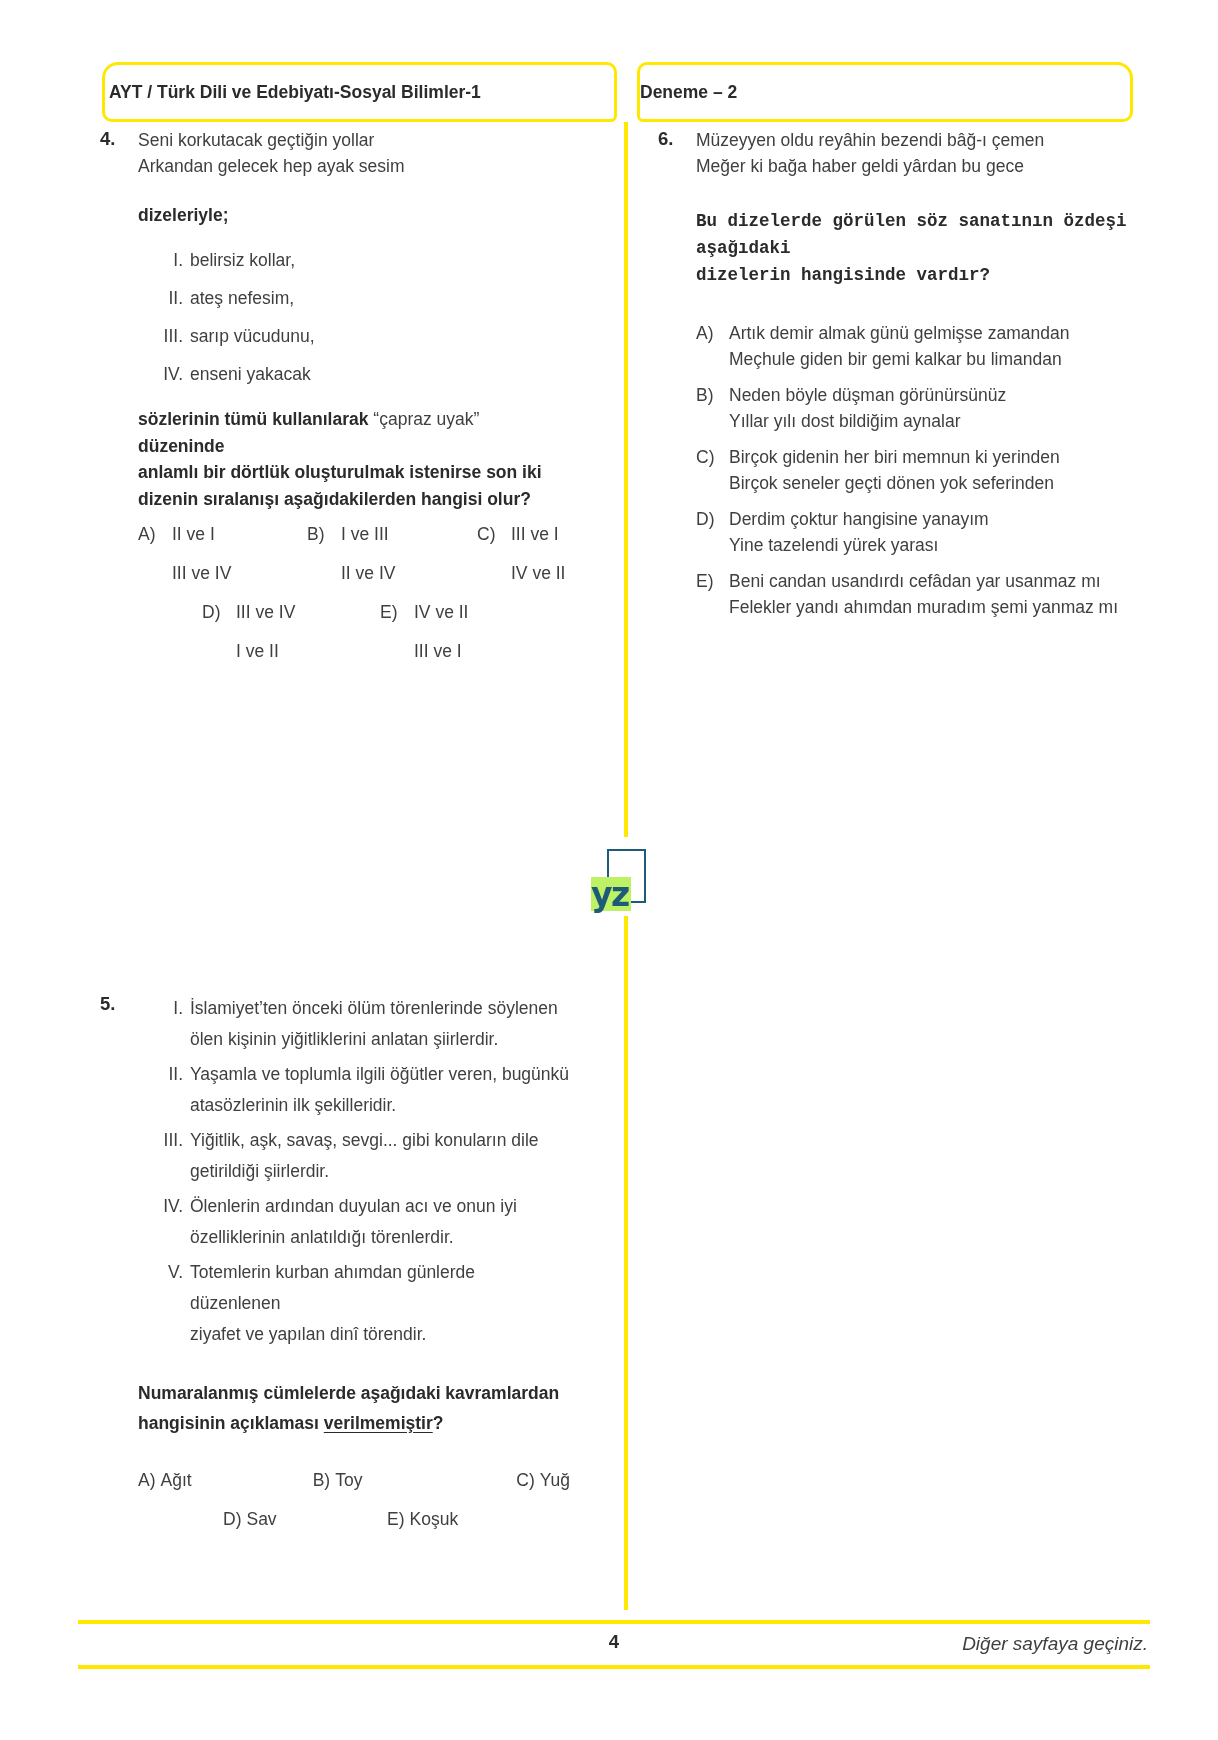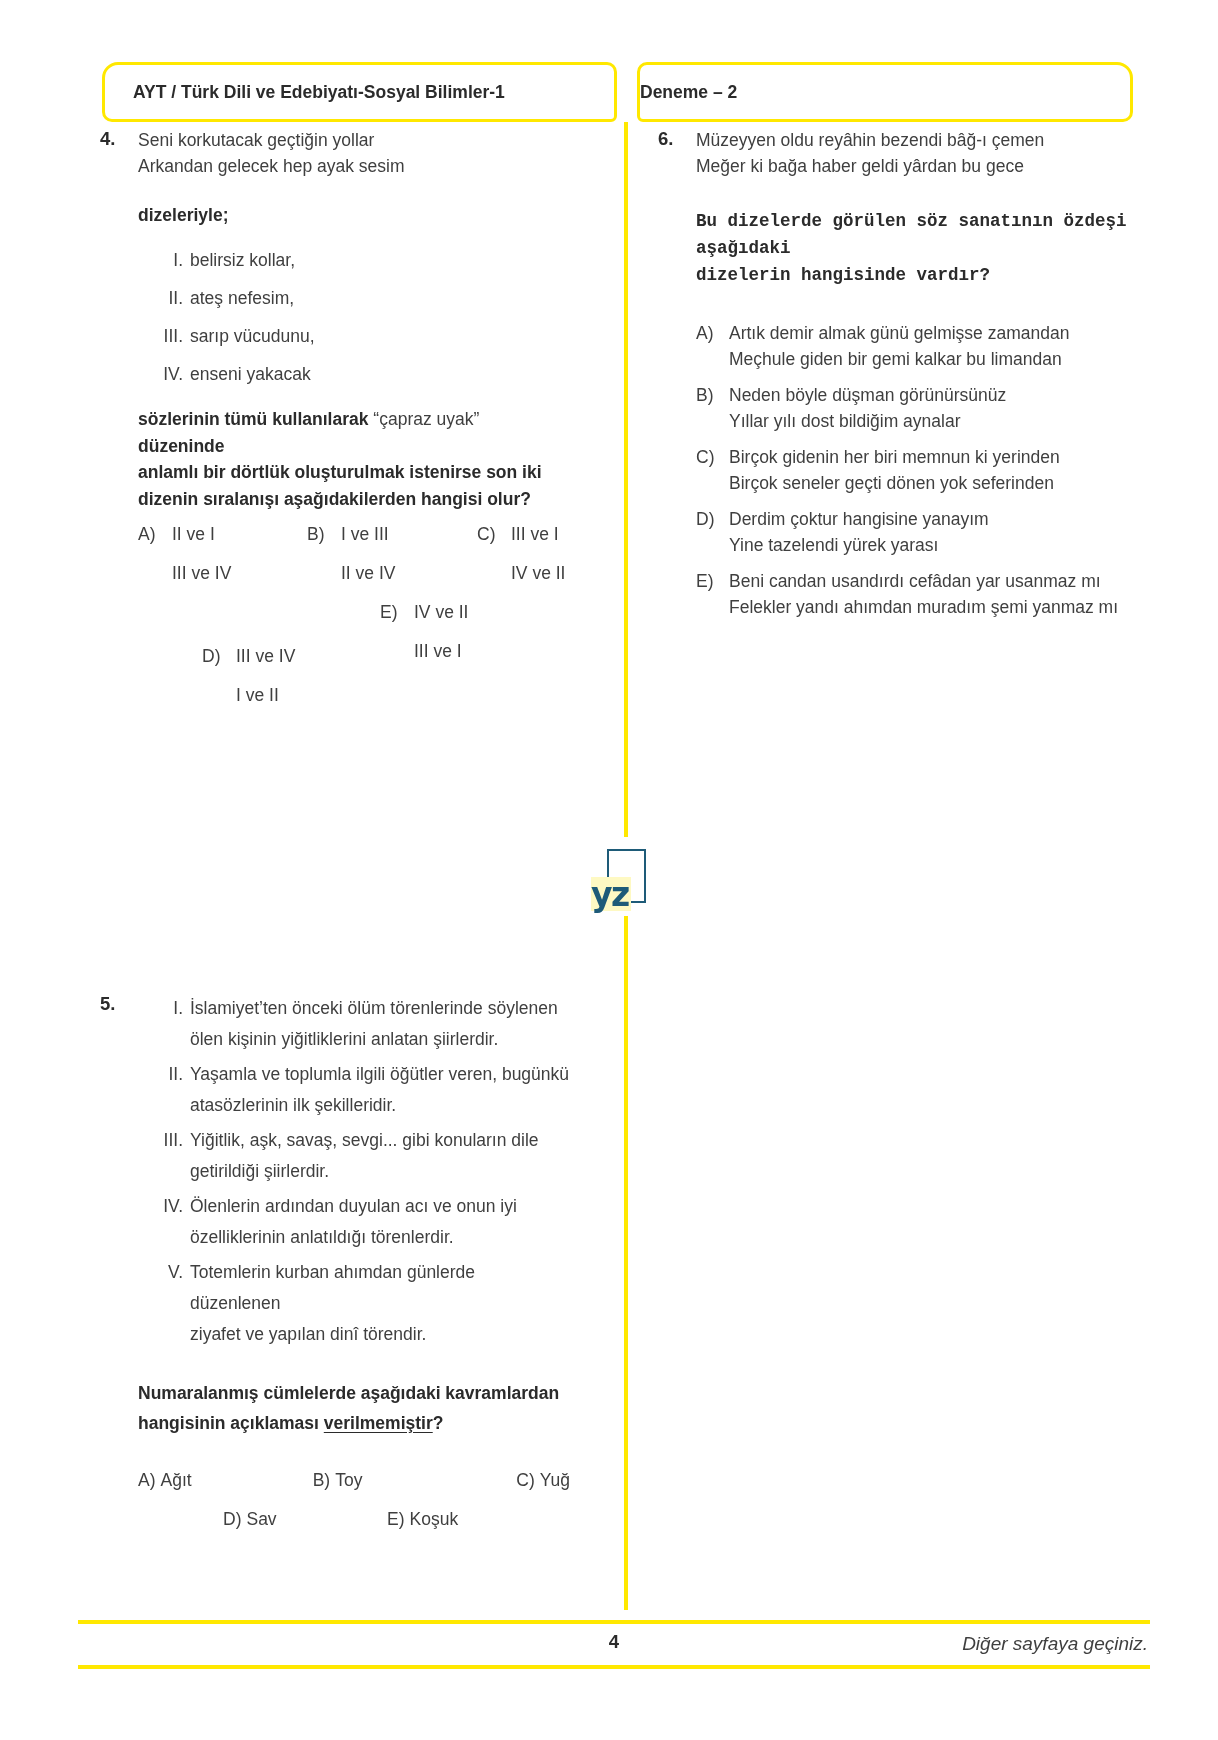--- a/index.html
+++ b/index.html
@@ -7,31 +7,31 @@
     position:relative;width:1218px;height:1740px;background:#ffffff;overflow:hidden;
     font-family:"Liberation Sans","DejaVu Sans",sans-serif;
     color:#3f3f3f;font-size:17.5px;
   }
   
   .hdr-box{
     position:absolute;top:62px;height:60px;border:3.5px solid #ffe800;
     box-sizing:border-box;display:flex;align-items:center;
     font-weight:bold;color:#2b2b2b;font-size:17.5px;background:#fff;
   }
-  .hdr-left{left:102px;width:515px;border-radius:16px 10px 6px 10px;padding-left:28px;}
+  .hdr-left{left:102px;width:515px;border-radius:16px 10px 6px 10px;padding-left:4px;}
   .hdr-right{left:637px;width:496px;border-radius:10px 16px 10px 6px;padding-right:12px;}
   
   .vline{position:absolute;left:624px;width:3.5px;background:#ffe800;}
   .vline-top{top:122px;height:715px;}
   .vline-bottom{top:916px;height:694px;}
   .logo{position:absolute;left:607px;top:849px;width:35px;height:50px;border:2.5px solid #1e5b78;background:#fff;}
   .logo-text{
     position:absolute;left:-18px;bottom:-10px;line-height:1;
     font-family:"DejaVu Sans",sans-serif;font-weight:bold;font-size:33px;
-    letter-spacing:-1.5px;color:#1e5b78;background:#fef9c3;padding:1px 2px 0 0;
+    letter-spacing:-1.5px;color:#1e5b78;background:#bef264;padding:1px 2px 0 0;
   }
   
   .col{position:absolute;top:128px;}
   .col-left{left:100px;width:466px;}
   .col-right{left:658px;width:478px;}
   .q5-block{position:absolute;left:100px;top:993px;width:470px;}
   .qrow{display:flex;}
   .qnum{flex:0 0 38px;font-weight:bold;font-size:18.5px;color:#2b2b2b;}
   .qbody{flex:1;min-width:0;}
   .stanza{line-height:25.5px;}
@@ -44,21 +44,21 @@
   .q-prompt6{margin-top:29px;line-height:27px;font-family:Liberation Mono, monospace;}
   .q-prompt5{margin-top:28px;line-height:30px;}
   .reg{font-weight:normal;color:#3f3f3f;}
   .ul{text-decoration:underline;text-underline-offset:3px;}
   
   .optrow{display:flex;line-height:24px;}
   .optrow1{margin-top:10px;}
   .optrow2{margin-top:15px;margin-left:64px;}
   .opt-w1{width:169px;}
   .opt-w2{width:170px;}
-  .opt-w3{width:178px;margin-top:44px;}
+  .opt-w3{width:178px;}
   .opt-letter{display:inline-block;width:34px;}
   .opt-l2{margin-left:34px;margin-top:15px;}
   
   .vopts{margin-top:32px;}
   .vopt{margin-bottom:11px;line-height:25.5px;}
   .vopt .opt-letter{width:33px;}
   .vopt-l2{margin-left:33px;}
   
   .coptrow{display:flex;margin-top:30px;line-height:24px;}
   .coptrow2{margin-top:15px;margin-left:85px;}

